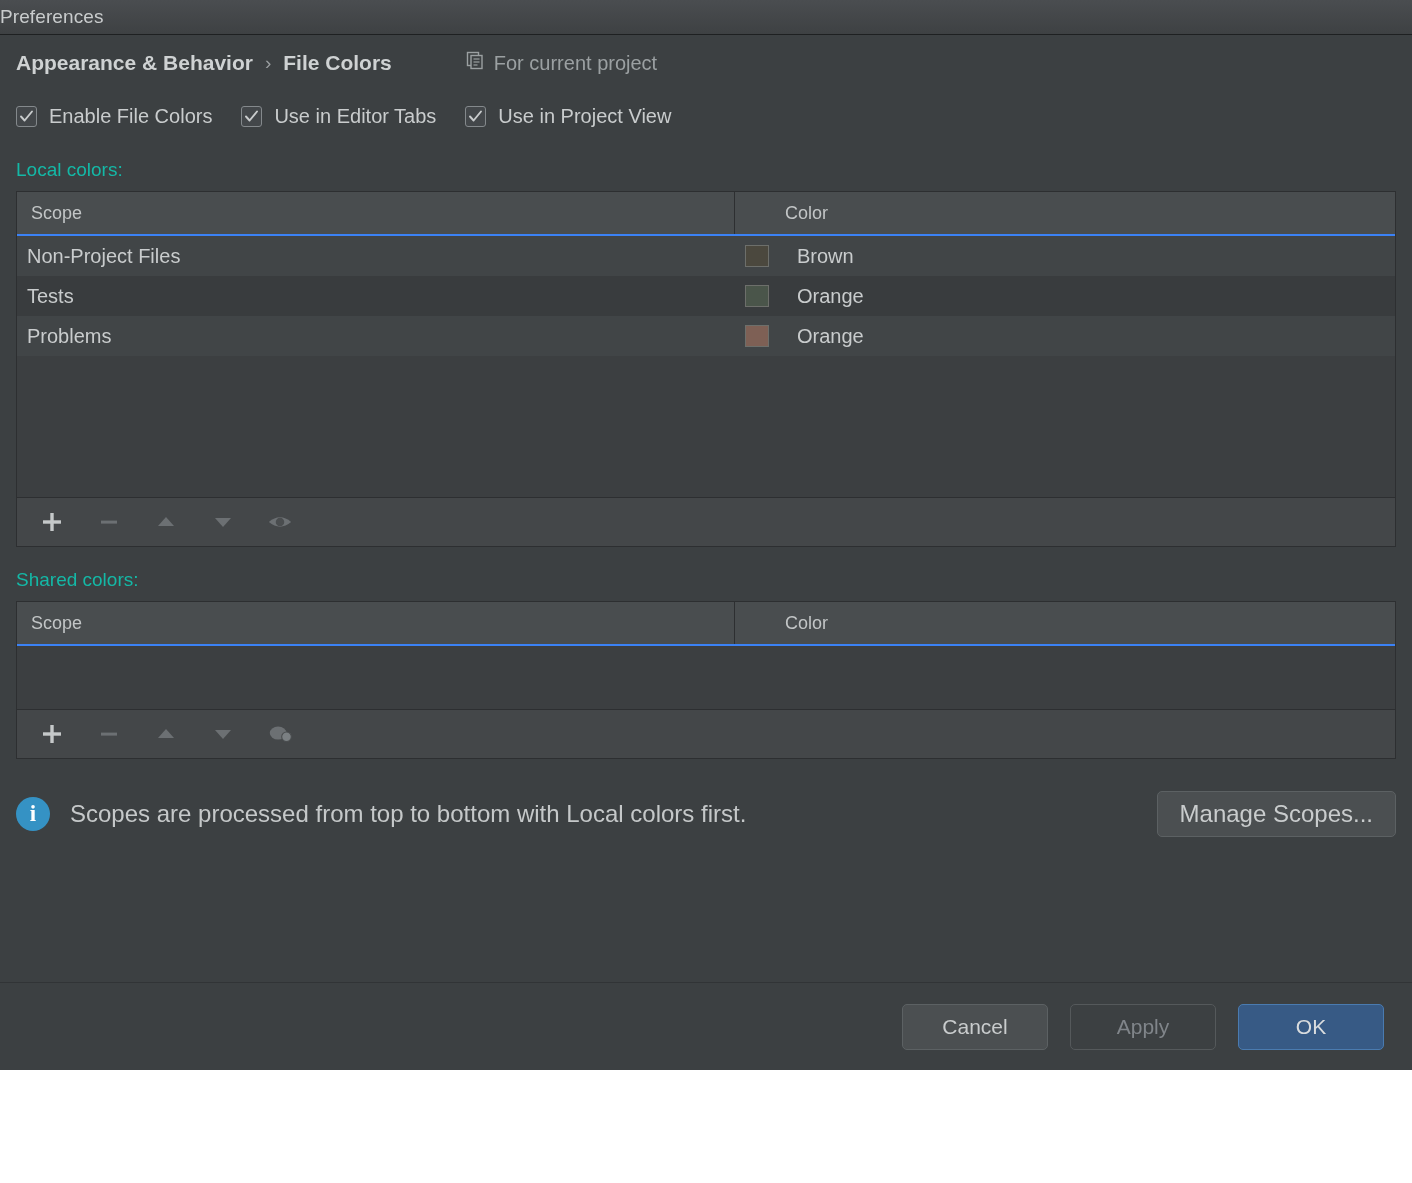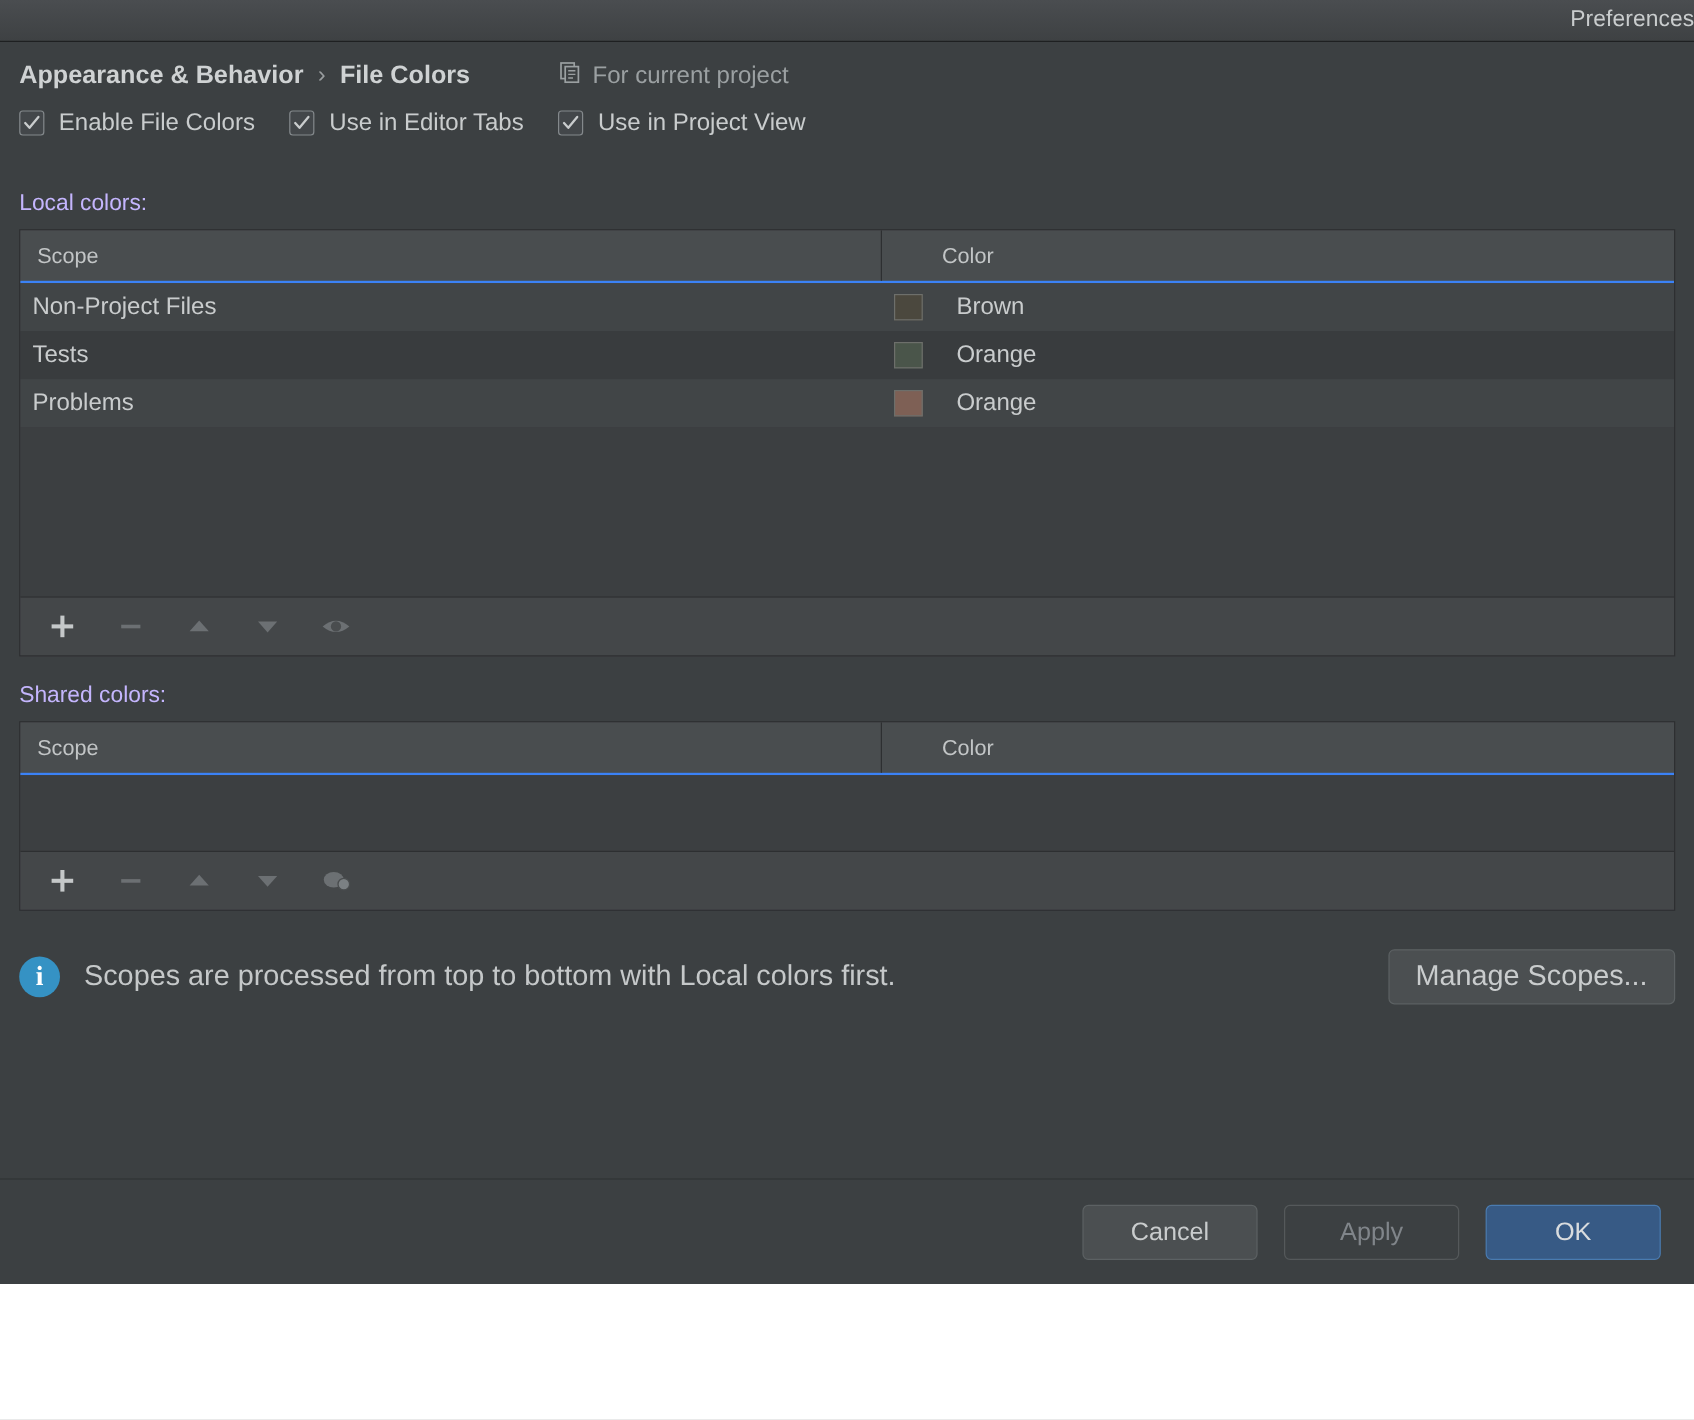--- a/index.html
+++ b/index.html
@@ -21,21 +21,21 @@
   }
 
   
   .titlebar {
     height: 35px;
     flex: 0 0 35px;
     background: linear-gradient(to bottom, #4a4d50 0%, #3e4143 100%);
     border-bottom: 1px solid #1e2021;
     display: flex;
     align-items: center;
-    justify-content: flex-end;
+    justify-content: flex-start;
     position: relative;
   }
   .titlebar-title {
     font-size: 19px;
     color: #c9cccd;
     letter-spacing: .1px;
   }
 
   
   .content {
@@ -75,21 +75,21 @@
     gap: 9px;
     margin-left: 74px;
     color: #9ba0a2;
     font-size: 20px;
   }
   .module-icon { display: block; }
 
   
   .checkrow {
     display: flex;
-    align-items: flex-start;
+    align-items: center;
     height: 50px;
     flex: 0 0 50px;
     gap: 29px;
   }
   .checkitem {
     display: flex;
     align-items: center;
     gap: 12px;
     cursor: default;
   }
@@ -104,21 +104,21 @@
   }
   .cbox svg { position: absolute; left: 2px; top: 2px; }
   .checklabel {
     font-size: 20px;
     color: #c9cccd;
   }
 
   
   .section-label {
     font-size: 19px;
-    color: #c4b5fd;
+    color: #14b8a6;
     margin-top: 18px;
     margin-bottom: 10px;
   }
   .section-label.shared { margin-top: 22px; }
 
   
   .table-wrap {
     border: 1px solid #2d2f31;
     background: #3c3f41;
     display: flex;

